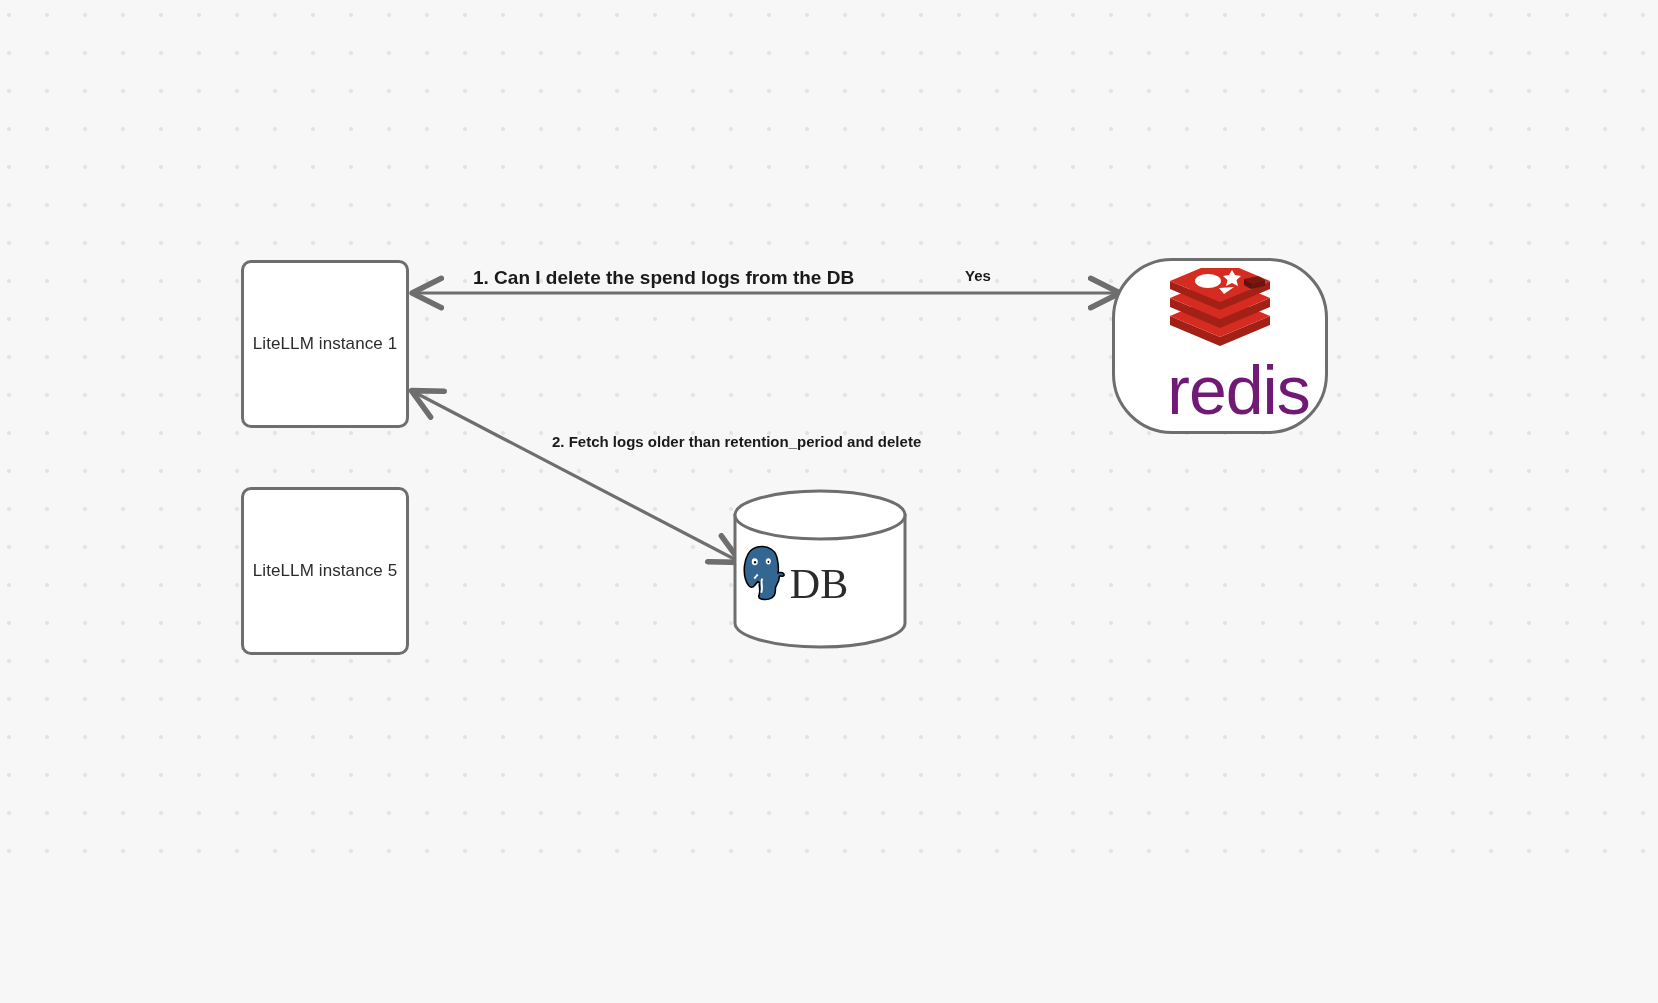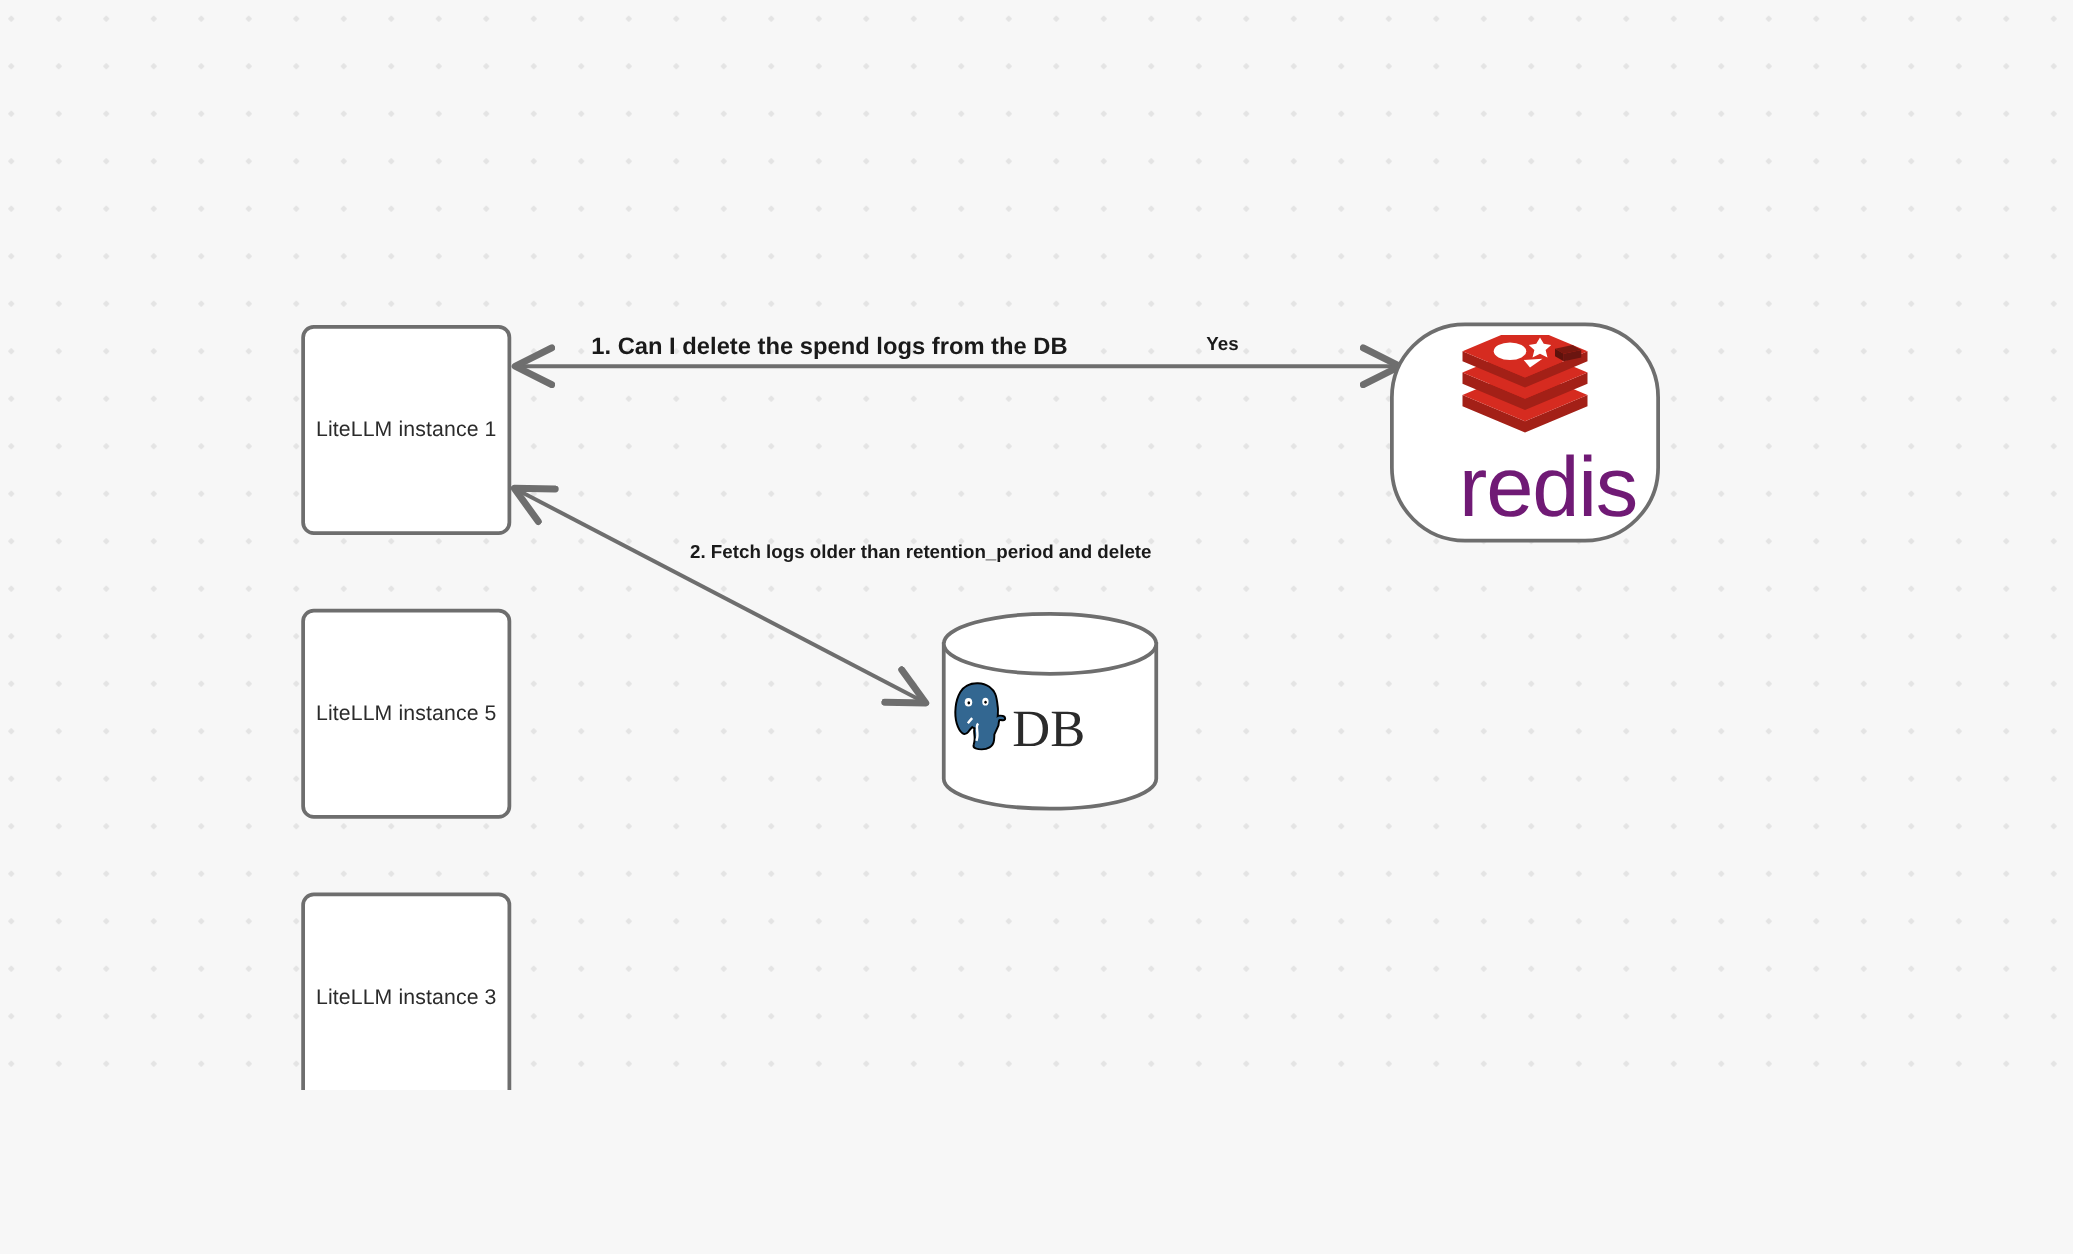--- a/index.html
+++ b/index.html
@@ -68,21 +68,21 @@
     color: #701a75;
     letter-spacing: -1px;
     line-height: 1;
     margin-top: 2px;
     margin-left: 37px;
   }
 
   
   #db-node {
     position: absolute;
-    left: 752px;
+    left: 732px;
     top: 488px;
     width: 176px;
     height: 162px;
   }
   #db-node svg { position: absolute; left: 0; top: 0; }
   #db-contents {
     position: absolute;
     left: 0;
     top: 52px;
     width: 176px;
@@ -152,23 +152,20 @@
   <div class="edge-label" id="edge-label-2">2.  Fetch logs older than retention_period and delete</div>
 
   <div class="node-box" id="box-1">
     <span class="node-box-label">LiteLLM instance 1</span>
   </div>
 
   <div class="node-box" id="box-2">
     <span class="node-box-label">LiteLLM instance 5</span>
   </div>
 
-  <div class="node-box" id="box-3">
-    <span class="node-box-label">LiteLLM instance 3</span>
-  </div>
 
   <div id="redis-node">
     <svg id="redis-logo-mark" width="108" height="86" viewBox="0 0 108 86">
 
       <path d="M54 78 L4 57 L4 48 L54 69 L104 48 L104 57 Z" fill="#a32017"></path>
       <path d="M54 69 L4 48 L54 27 L104 48 Z" fill="#d62b20"></path>
 
       <path d="M54 60 L4 39 L4 30 L54 51 L104 30 L104 39 Z" fill="#a32017"></path>
       <path d="M54 51 L4 30 L54 9 L104 30 Z" fill="#d62b20"></path>
 

